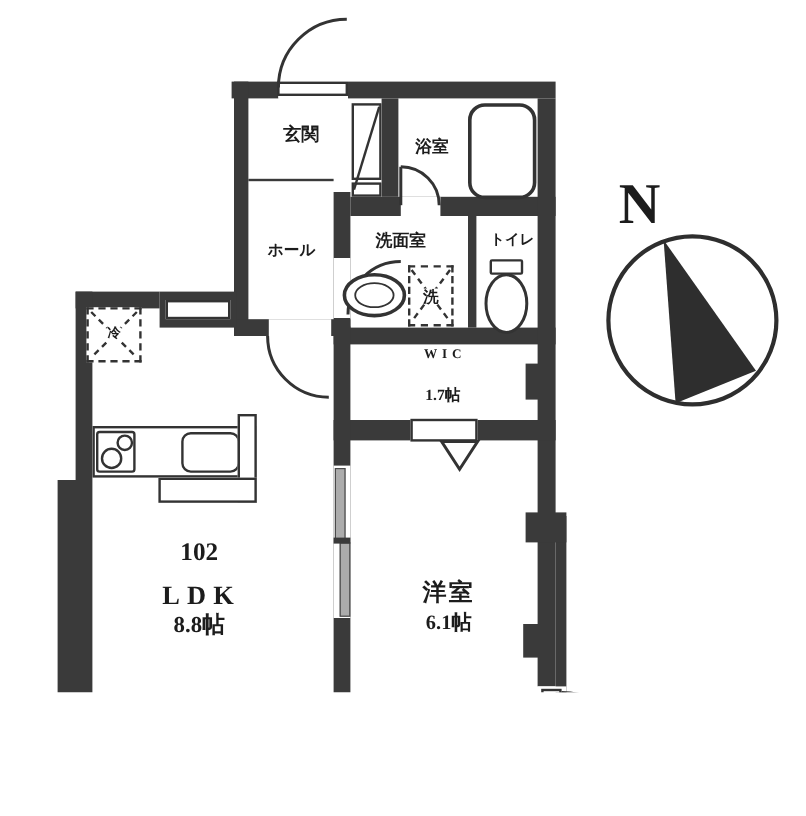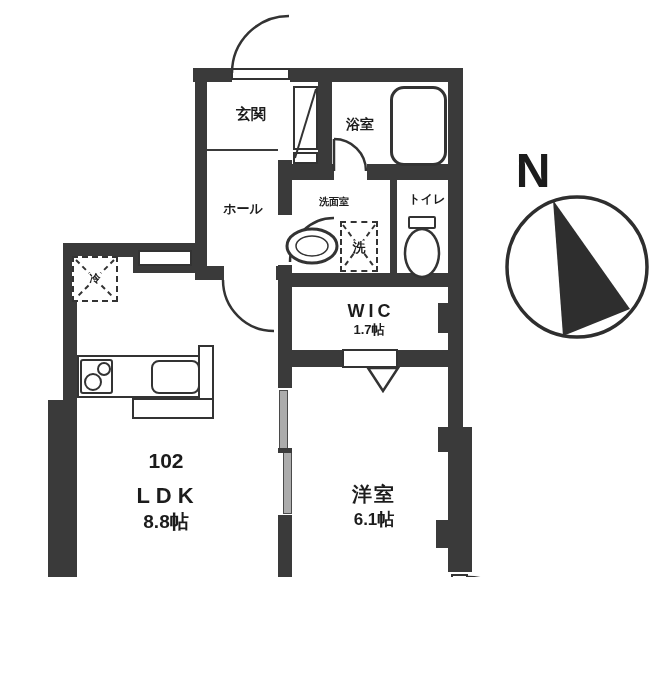--- a/index.html
+++ b/index.html
@@ -1,18 +1,18 @@
 <!DOCTYPE html>
 <html><head>
 <meta charset="utf-8">
 <style>
   html,body{margin:0;padding:0;background:#ffffff;}
   #plan{
     position:relative;width:672px;height:577px;background:#ffffff;overflow:hidden;
-    font-family:Liberation Sans, sans-serif;
+    font-family:Liberation Serif, serif;
   }
   .w{position:absolute;background:#3a3a3a;z-index:1;}
   .o{position:absolute;background:#ffffff;z-index:2;}
   .win{position:absolute;background:#ffffff;border:2px solid #333;box-sizing:border-box;z-index:2;}
   .fx{position:absolute;background:#ffffff;border:2px solid #333;box-sizing:border-box;z-index:3;}
   .dash{position:absolute;background:#ffffff;border:2px dashed #333;box-sizing:border-box;z-index:3;}
   .panel{position:absolute;background:#acacac;border:1px solid #4a4a4a;box-sizing:border-box;z-index:2;}
   svg.anno{position:absolute;left:0;top:0;z-index:4;pointer-events:none;}
   .lbl{
     position:absolute;transform:translate(-50%,-50%);z-index:5;
@@ -115,23 +115,23 @@
     <path d="M109 591 L164 591" stroke="#333" stroke-width="1.5"></path>
     <path d="M175 591 L227 591" stroke="#333" stroke-width="1.5" stroke-dasharray="4,3"></path>
 
     <circle cx="577" cy="267" r="70" fill="none" stroke="#2e2e2e" stroke-width="3.5"></circle>
     <polygon points="553,200 630,309 563,336" fill="#2e2e2e"></polygon>
   </svg>
 
   <div class="lbl" style="left:251px;top:113px;font-size:15px">玄関</div>
   <div class="lbl" style="left:360px;top:124px;font-size:14px">浴室</div>
   <div class="lbl" style="left:243px;top:208px;font-size:13px">ホール</div>
-  <div class="lbl" style="left:334px;top:202px;font-size:10px">洗面室</div>
+  <div class="lbl" style="left:334px;top:202px;font-size:14px">洗面室</div>
   <div class="lbl" style="left:427px;top:199px;font-size:12px">トイレ</div>
-  <div class="lbl" style="left:371px;top:311px;font-size:18px;letter-spacing:4px">WIC</div>
+  <div class="lbl" style="left:371px;top:296px;font-size:11px;letter-spacing:4px">WIC</div>
   <div class="lbl" style="left:369px;top:329px;font-size:13px">1.7帖</div>
   <div class="lbl" style="left:166px;top:460px;font-size:21px">102</div>
   <div class="lbl" style="left:168px;top:496px;font-size:22px;letter-spacing:6px">LDK</div>
   <div class="lbl" style="left:166px;top:521px;font-size:19px">8.8帖</div>
   <div class="lbl" style="left:374px;top:494px;font-size:20px;letter-spacing:2px">洋室</div>
   <div class="lbl" style="left:374px;top:519px;font-size:17px">6.1帖</div>
   <div class="lbl chip" style="left:359px;top:247px;font-size:13px">洗</div>
   <div class="lbl chip" style="left:95px;top:278px;font-size:11px">冷</div>
   <div class="lbl" style="left:533px;top:171px;font-size:48px;font-weight:800">N</div>
 

